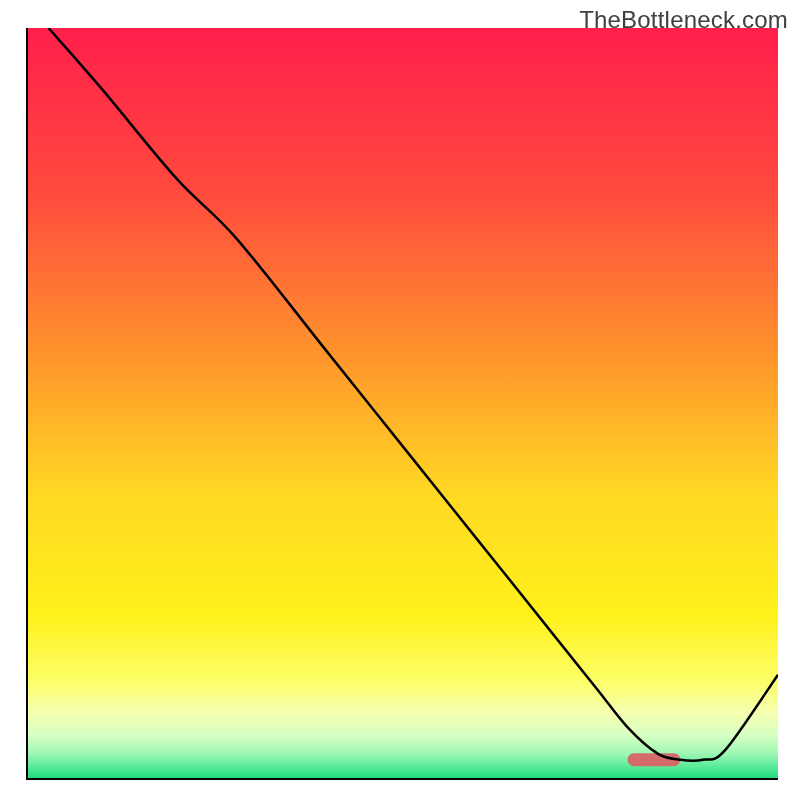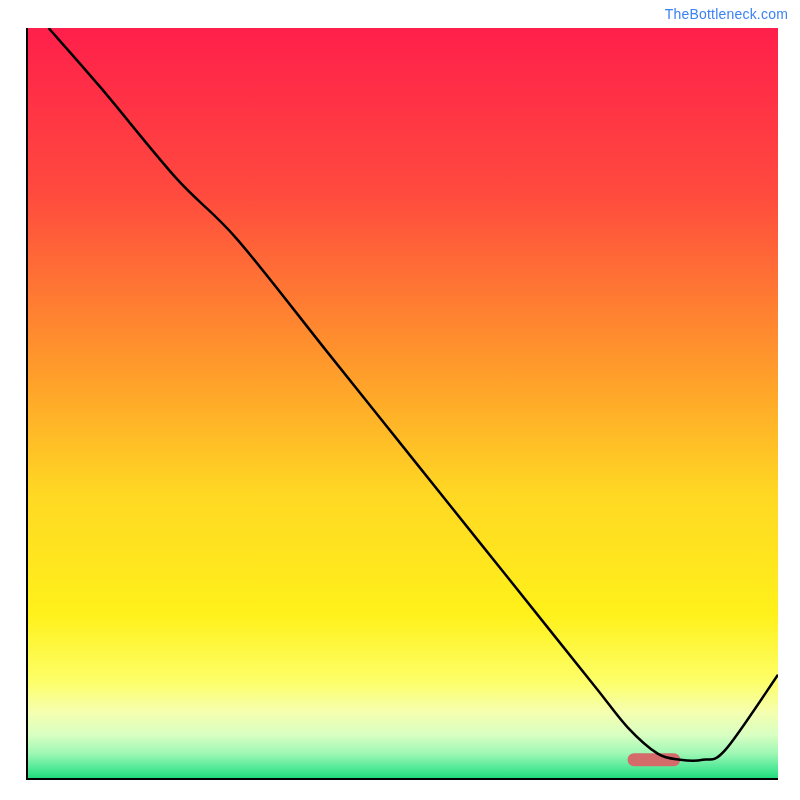--- a/index.html
+++ b/index.html
@@ -13,22 +13,22 @@
   }
   .stage {
     position: relative;
     width: 800px;
     height: 800px;
   }
   .watermark {
     position: absolute;
     top: 6px;
     right: 12px;
-    color: #3b82f6;
-    font-size: 14px;
+    color: #404040;
+    font-size: 24px;
     font-weight: 500;
     letter-spacing: 0.2px;
     user-select: none;
   }
   .plot-area {
     position: absolute;
     left: 26px;
     top: 28px;
     width: 752px;
     height: 752px;

